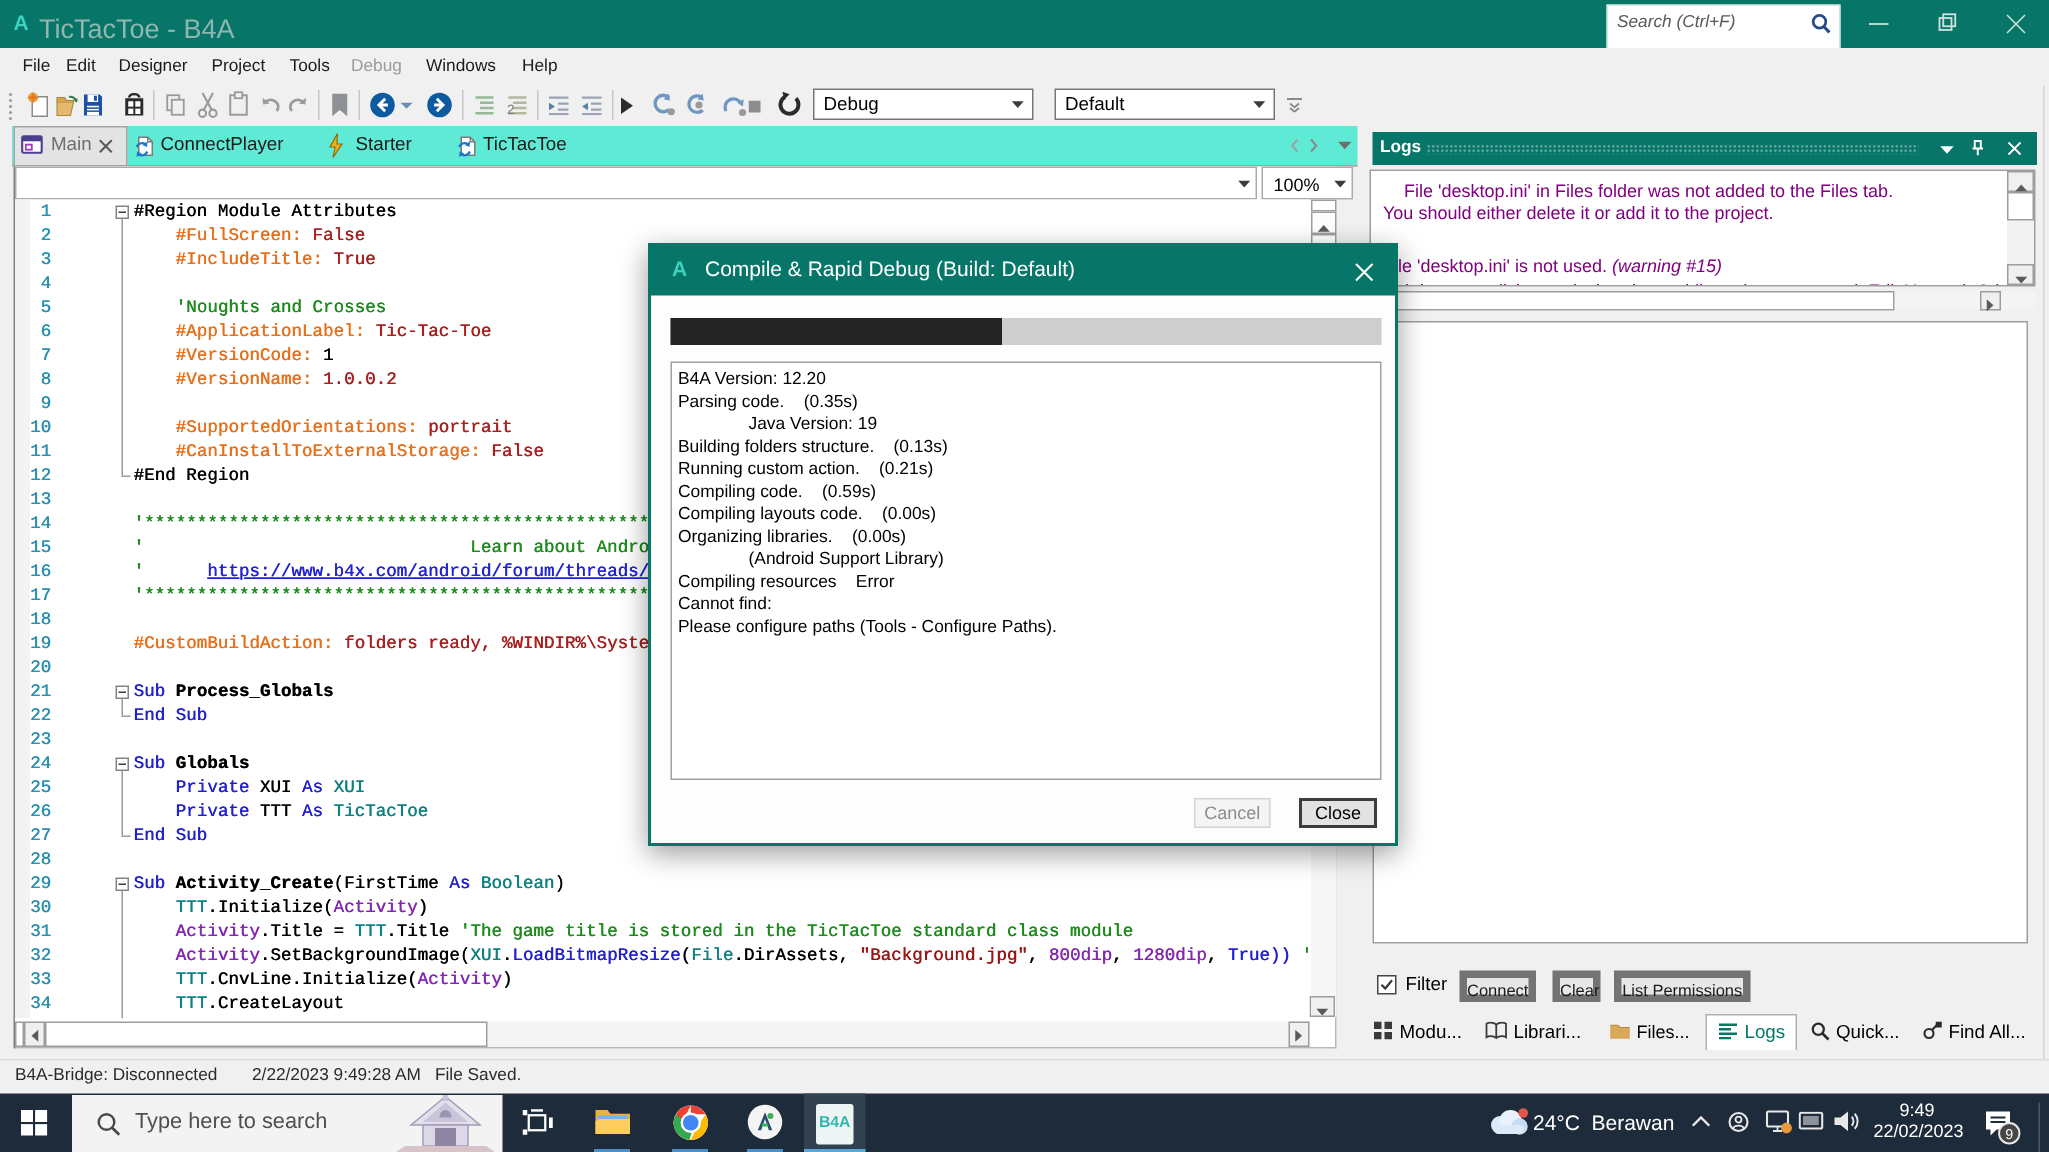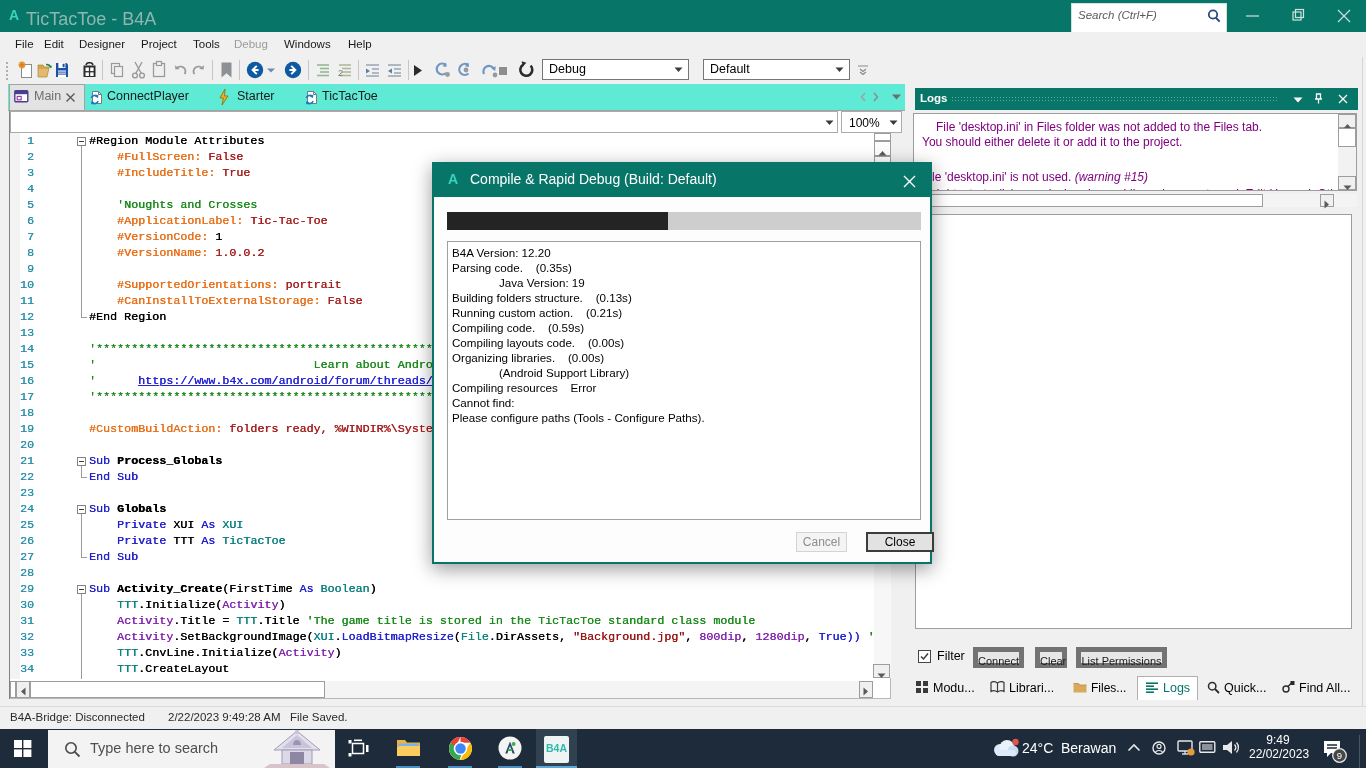--- a/index.html
+++ b/index.html
@@ -612,14 +612,14 @@
     <div class="abs" style="left:4px;top:64px;white-space:pre;">Running custom action.    (0.21s)</div>
     <div class="abs" style="left:4px;top:79px;white-space:pre;">Compiling code.    (0.59s)</div>
     <div class="abs" style="left:4px;top:94px;white-space:pre;">Compiling layouts code.    (0.00s)</div>
     <div class="abs" style="left:4px;top:109px;white-space:pre;">Organizing libraries.    (0.00s)</div>
     <div class="abs" style="left:51px;top:124px;white-space:pre;">(Android Support Library)</div>
     <div class="abs" style="left:4px;top:139px;white-space:pre;">Compiling resources    Error</div>
     <div class="abs" style="left:4px;top:154px;white-space:pre;">Cannot find:</div>
     <div class="abs" style="left:4px;top:169px;white-space:pre;">Please configure paths (Tools - Configure Paths).</div>
   </div>
   <div class="abs" style="left:362px;top:368px;width:51px;height:20px;background:#f4f4f4;border:1px solid #d4d4d4;box-sizing:border-box;text-align:center;font-size:12px;color:#8d8d8d;line-height:18px;">Cancel</div>
-  <div class="abs" style="left:432px;top:368px;width:68px;height:20px;background:#e2e2e2;border:2px solid #3c3c3c;box-sizing:border-box;text-align:center;font-size:12px;color:#000;line-height:16px;">Close</div>
+  <div class="abs" style="left:432px;top:368px;width:52px;height:20px;background:#e2e2e2;border:2px solid #3c3c3c;box-sizing:border-box;text-align:center;font-size:12px;color:#000;line-height:16px;">Close</div>
 </div>
 
 </body></html>

